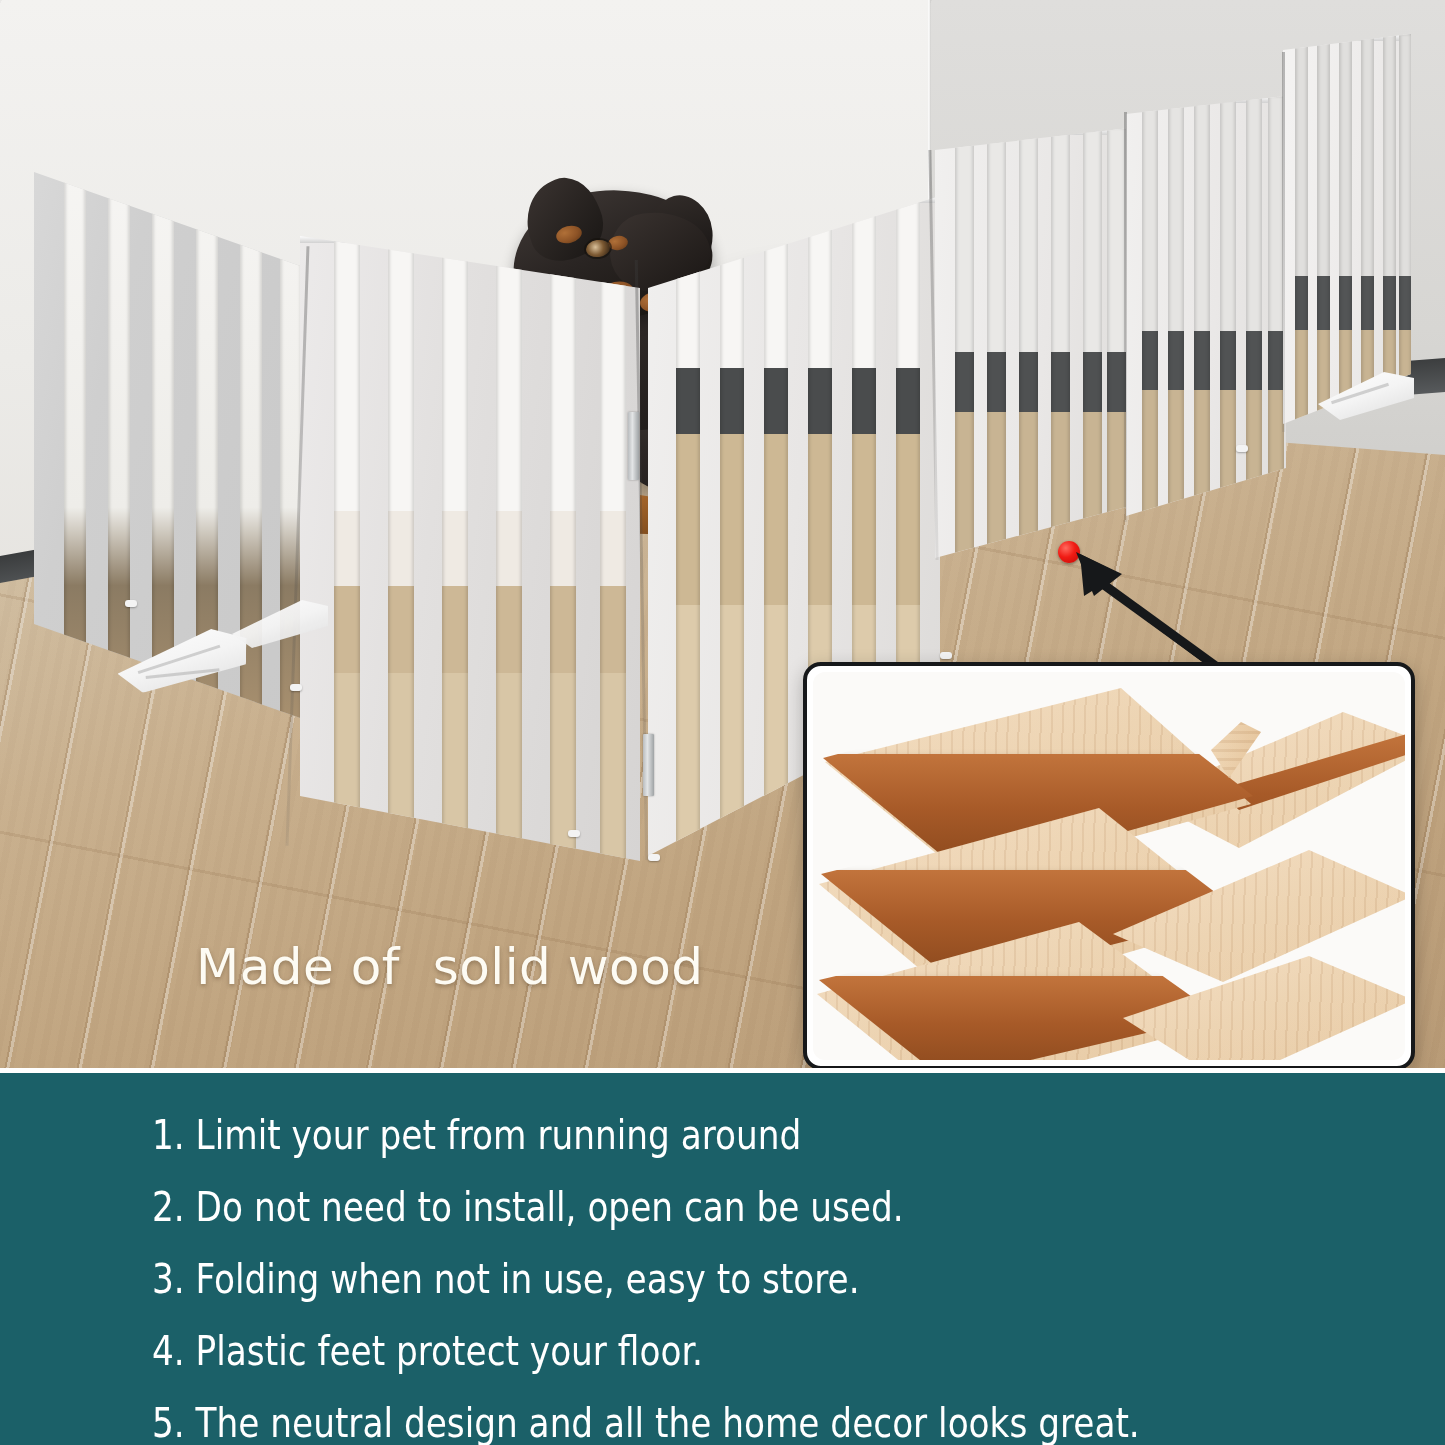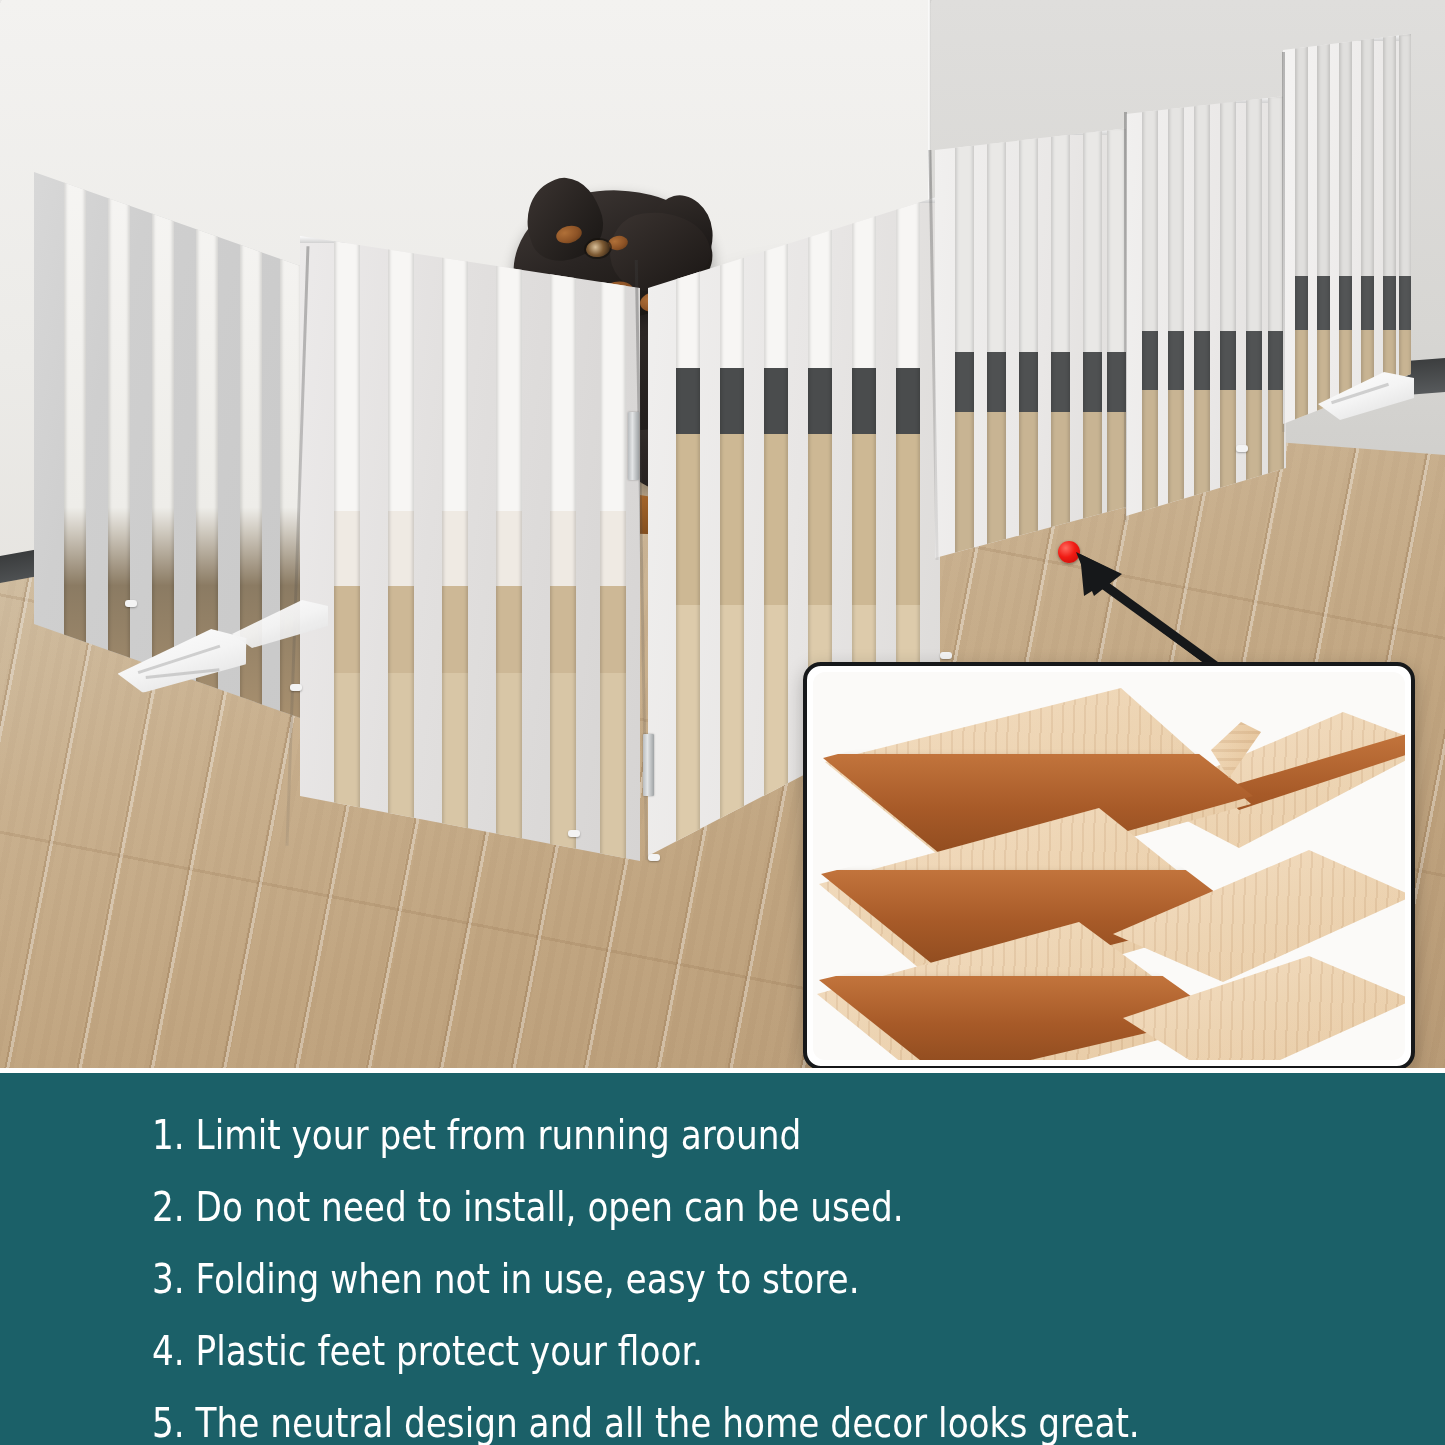--- a/index.html
+++ b/index.html
@@ -556,20 +556,21 @@
         <div class="board" style="left:310px;top:284px;width:290px;height:150px;
              clip-path:polygon(0 62px, 186px 0, 290px 44px, 104px 128px);">
           <div class="board-top"></div>
         </div>
 
         <div class="board-end" style="left:398px;top:50px;width:50px;height:56px;
              clip-path:polygon(0 28px, 30px 0, 50px 10px, 18px 56px);"></div>
       </div>
     </div>
 
+    <div id="caption">Made of  solid wood</div>
   </div>
 
   <div id="features">
     <ul id="feature-list">
       <li>1. Limit your pet from running around</li>
       <li>2. Do not need to install, open can be used.</li>
       <li>3. Folding when not in use, easy to store.</li>
       <li>4. Plastic feet protect your floor.</li>
       <li>5. The neutral design and all the home decor looks great.</li>
     </ul>

